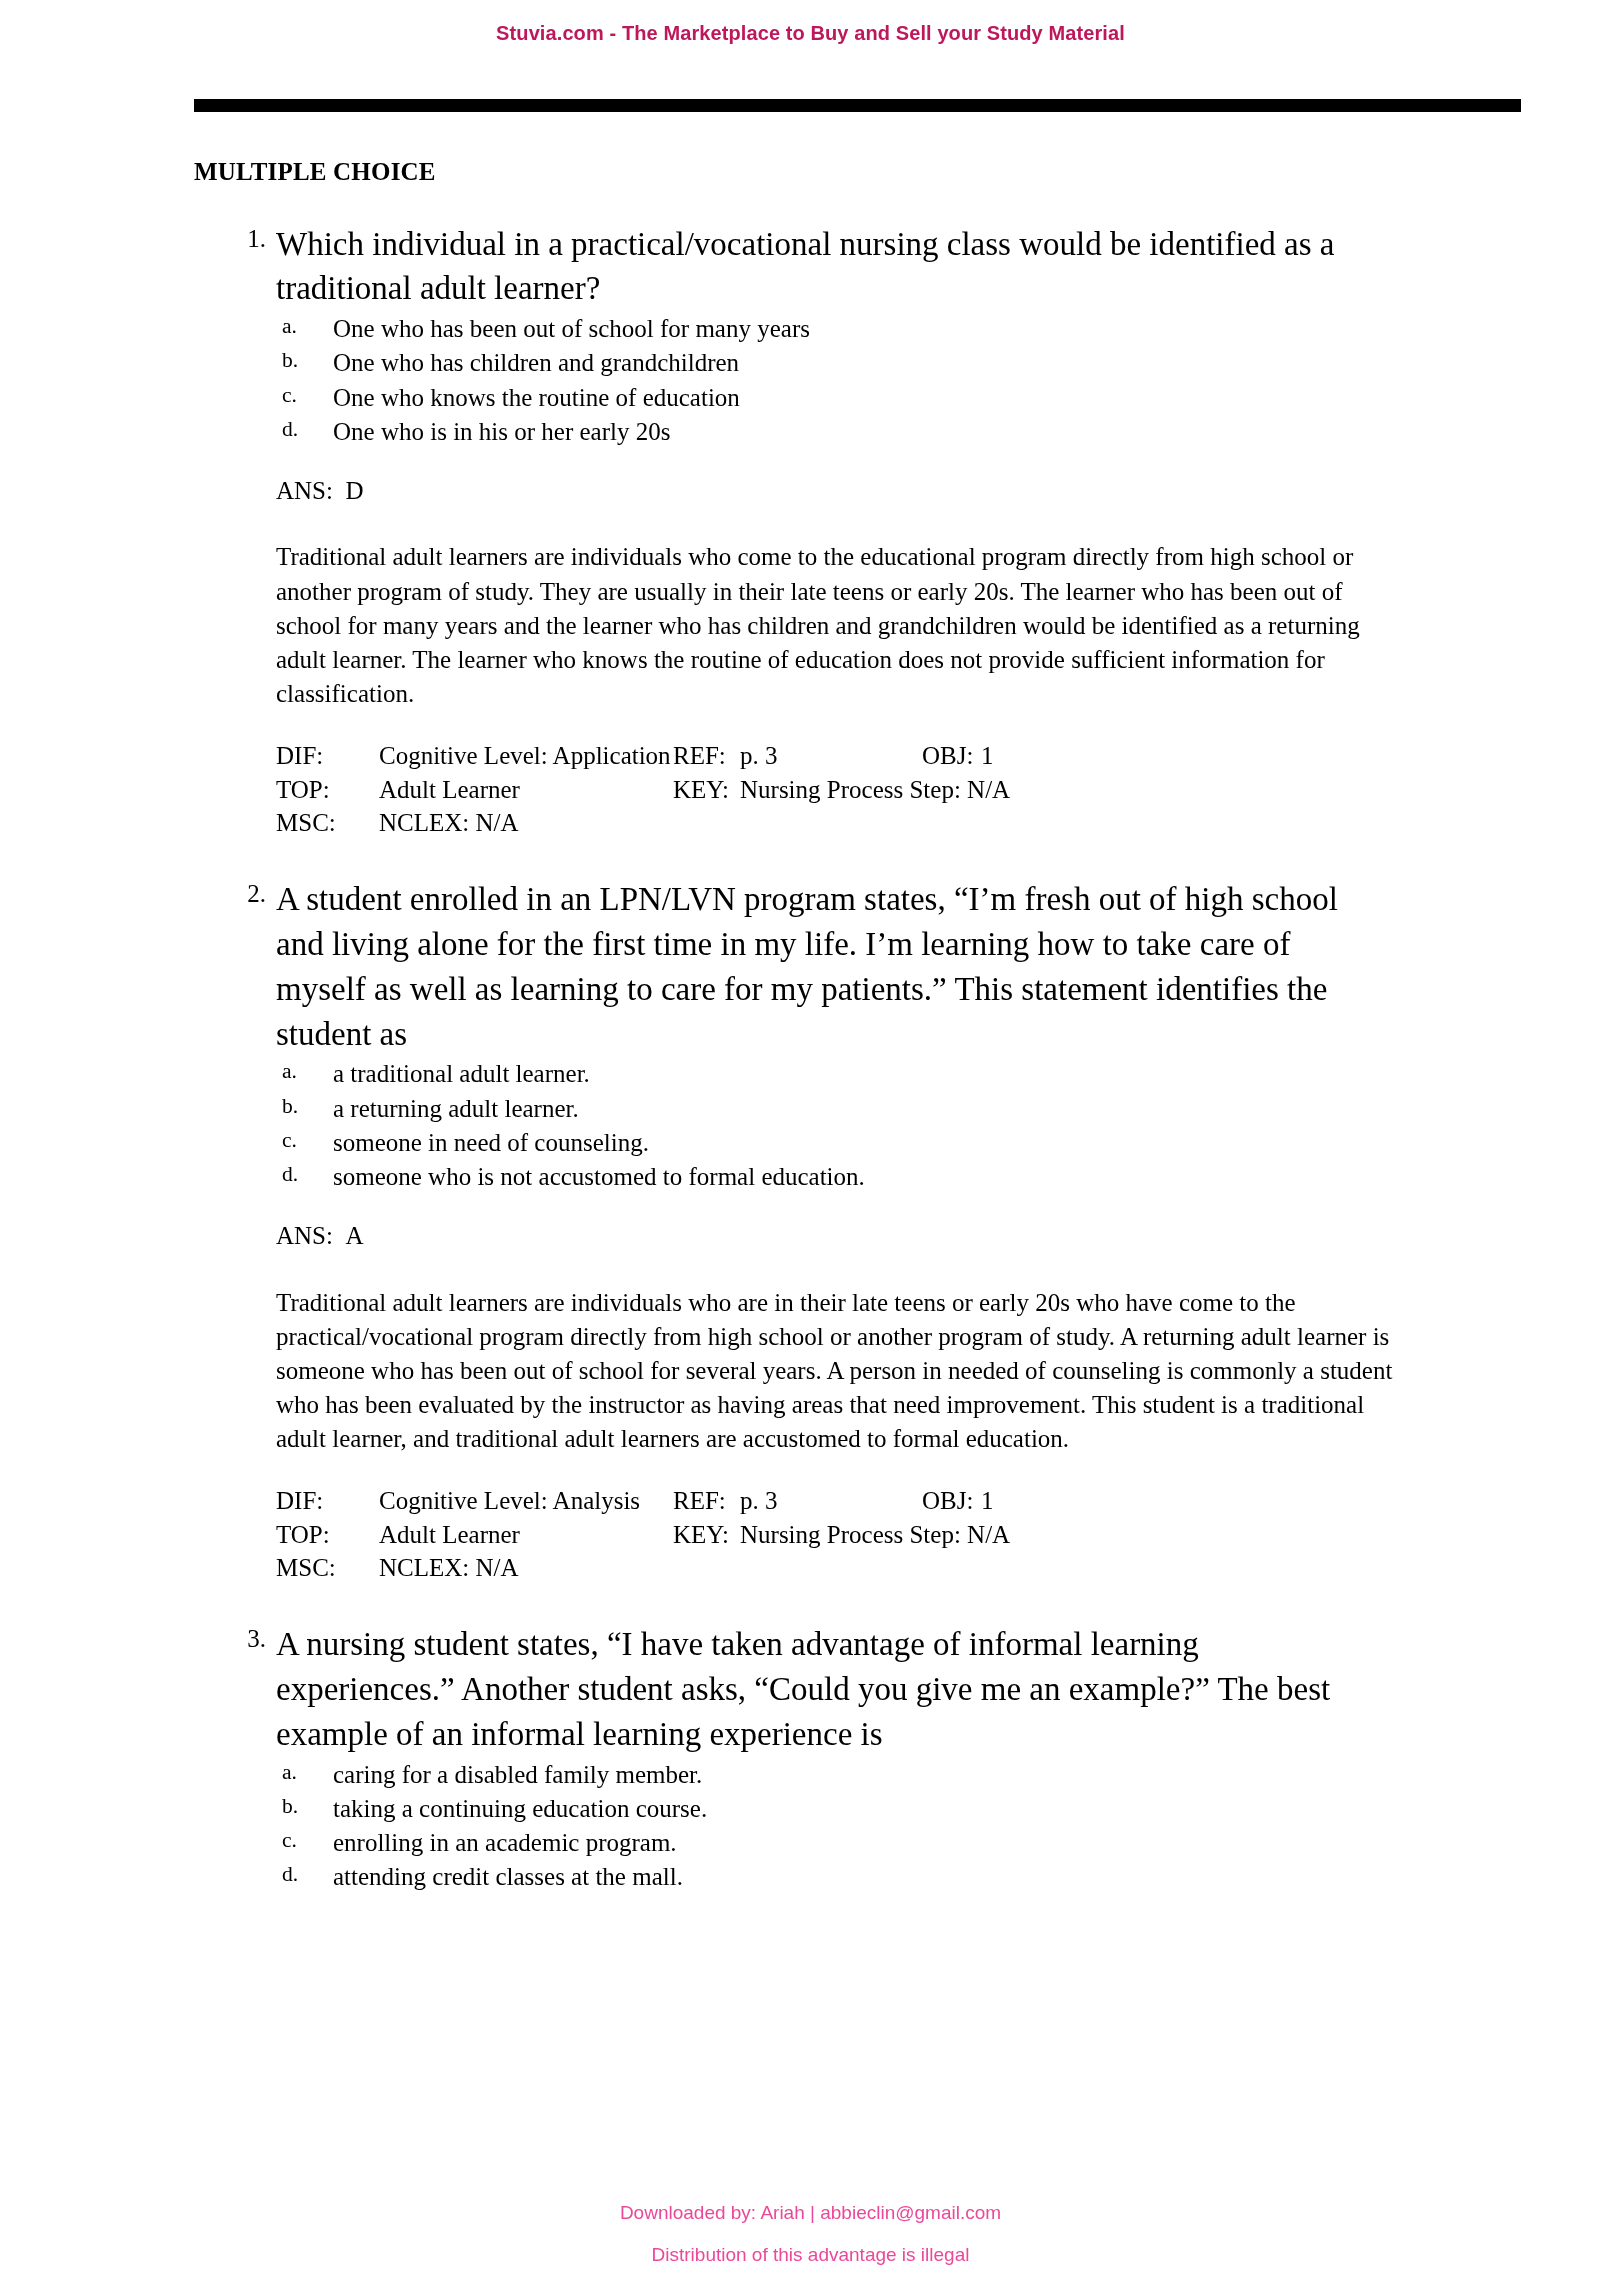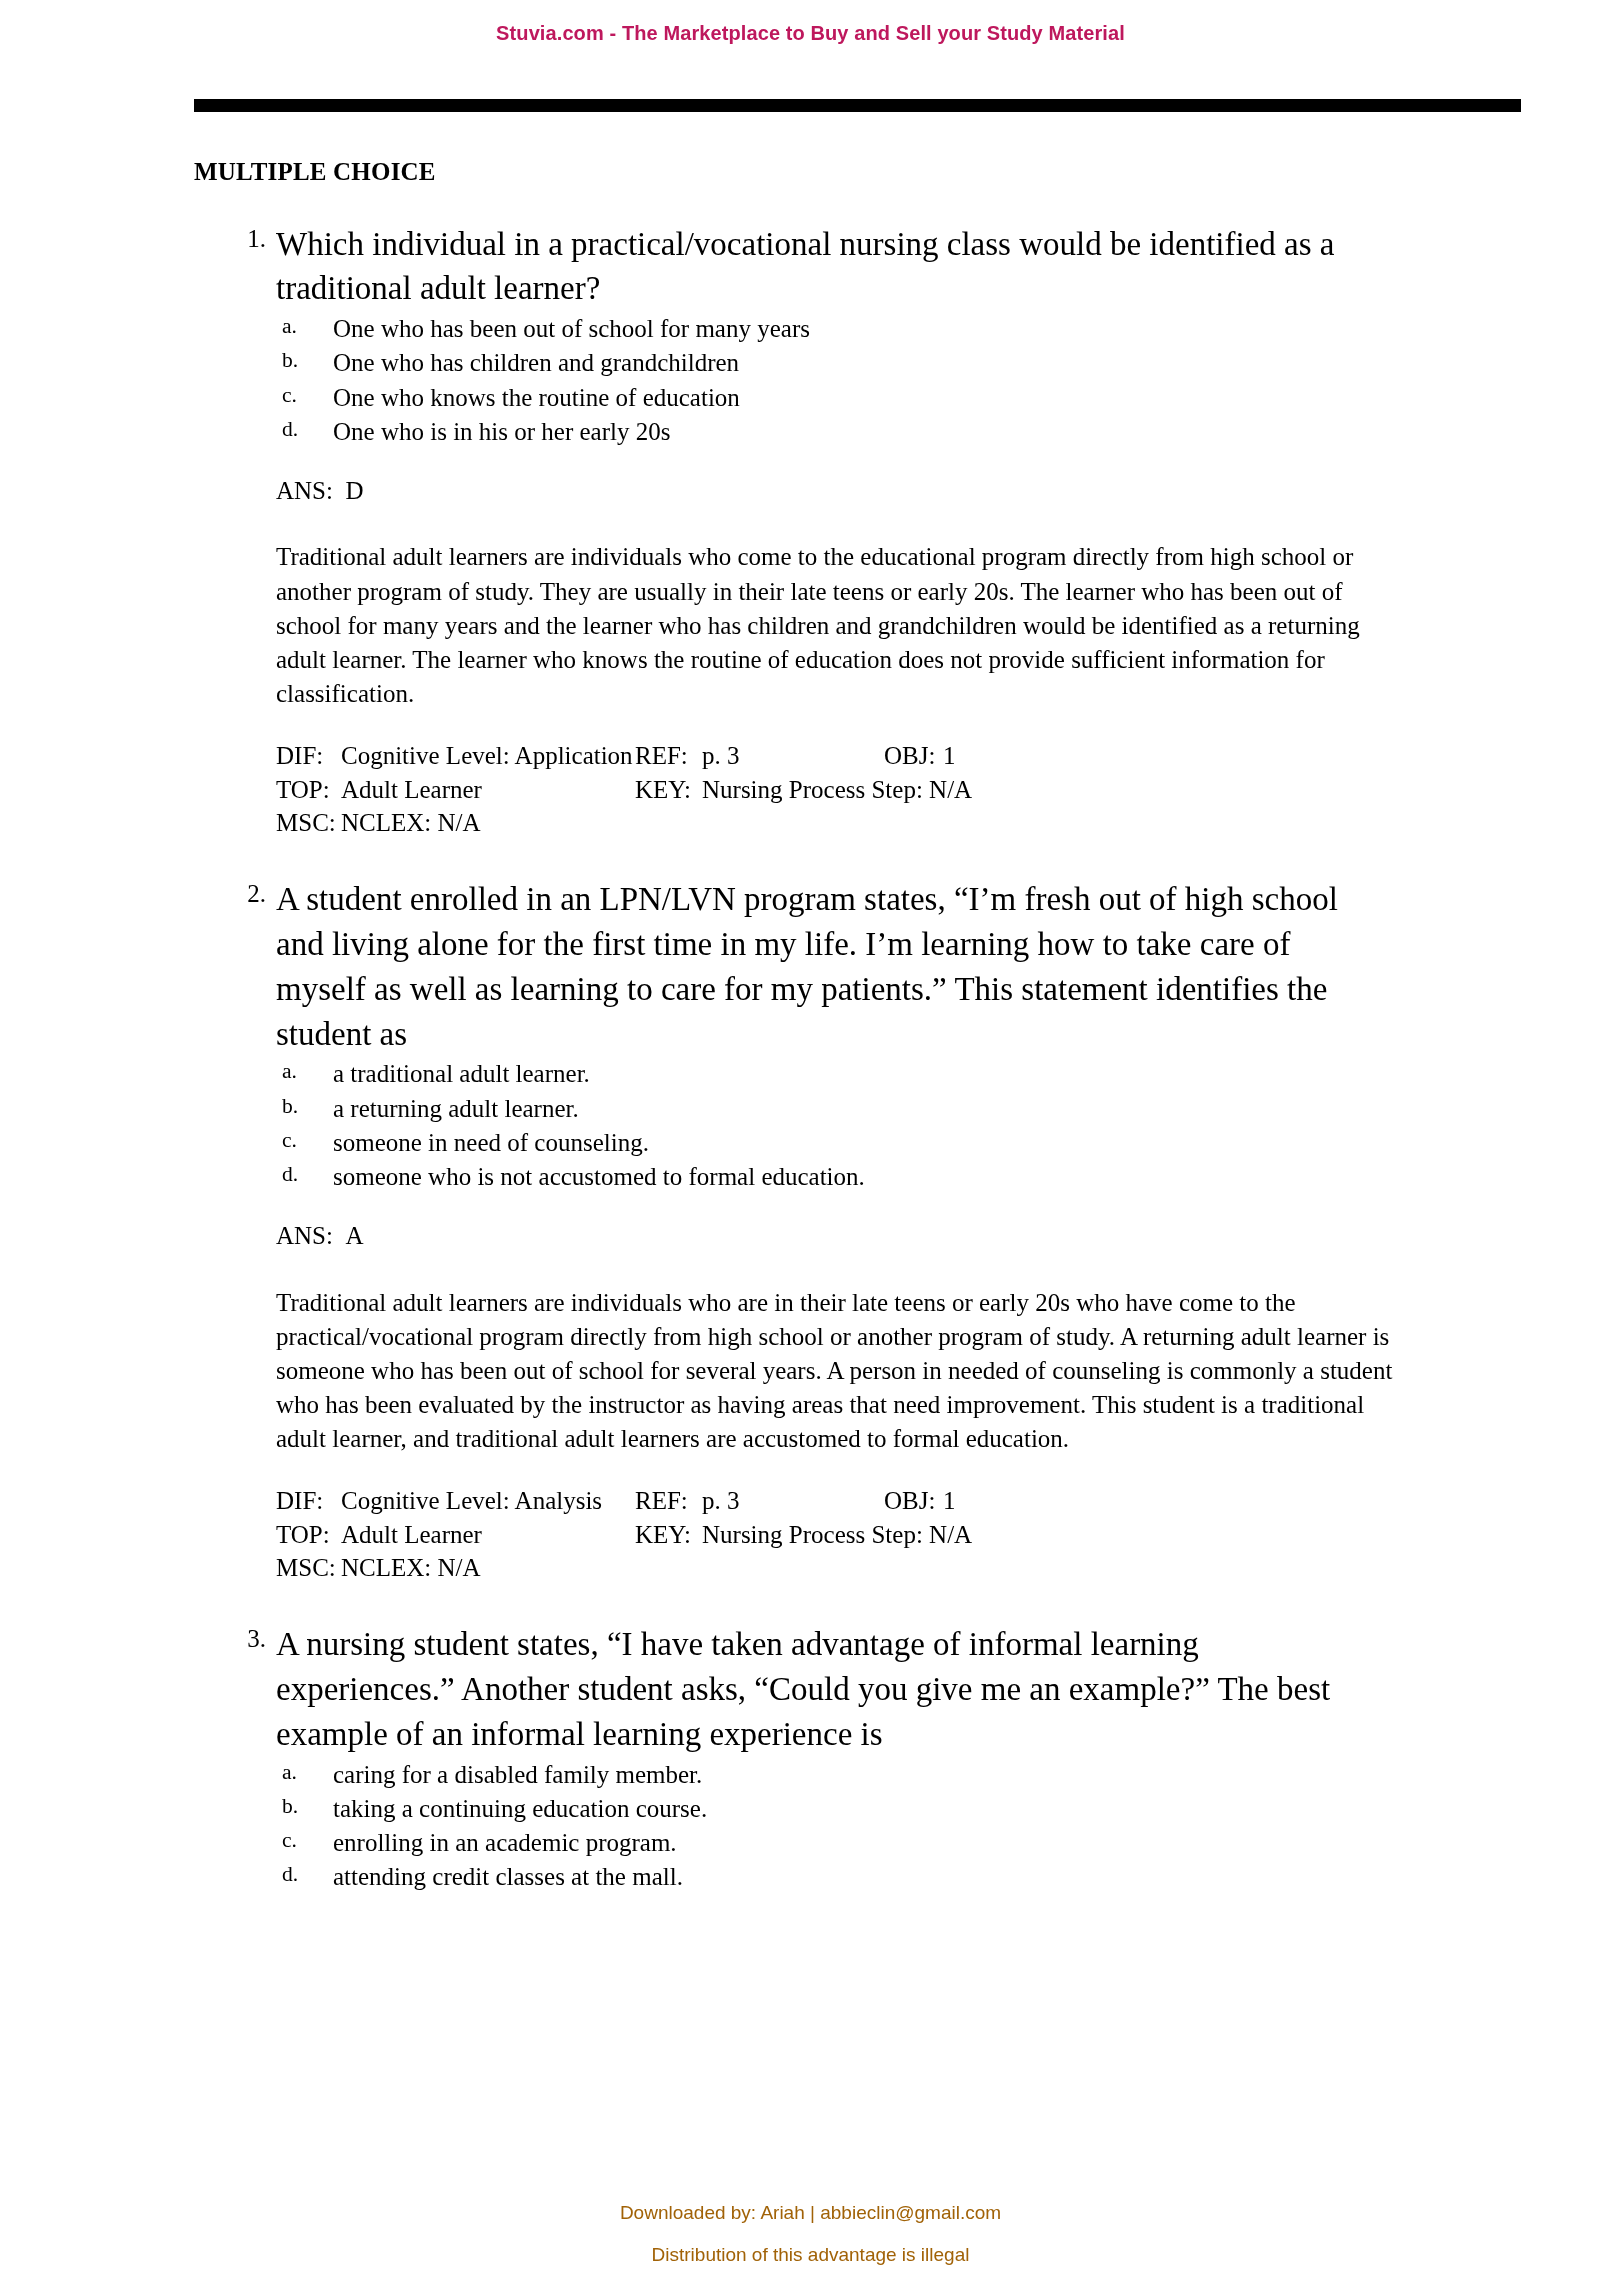--- a/index.html
+++ b/index.html
@@ -129,36 +129,36 @@
   .meta {
     margin-top: 28px;
     font-size: 25px;
     line-height: 1.345;
   }
   .meta-row {
     display: flex;
     align-items: baseline;
   }
   .meta-c1-label { width: 65px; flex: none; }
-  .meta-c1-val   { width: 294px; flex: none; }
+  .meta-c1-val   { width: 294px; flex: none; margin-left: 38px; }
   .meta-c2-label { width: 67px; flex: none; }
   .meta-c2-val   { width: 182px; flex: none; }
   .meta-c3-label { width: 59px; flex: none; }
   .meta-c3-val   { flex: none; }
   .meta-wide-val { flex: none; }
 
   
   .footer {
     position: absolute;
     left: 0;
     bottom: 27.4px;
     width: 100%;
     text-align: center;
     font-family: "Liberation Sans", sans-serif;
-    color: #a16207;
+    color: #ec4899;
   }
   .footer-line1 { font-size: 19px; }
   .footer-line2 { font-size: 19px; margin-top: 19.6px; }
 </style>
 </head>
 <body>
 
 <div class="page">
 
   <div class="site-header">Stuvia.com - The Marketplace to Buy and Sell your Study Material</div>

